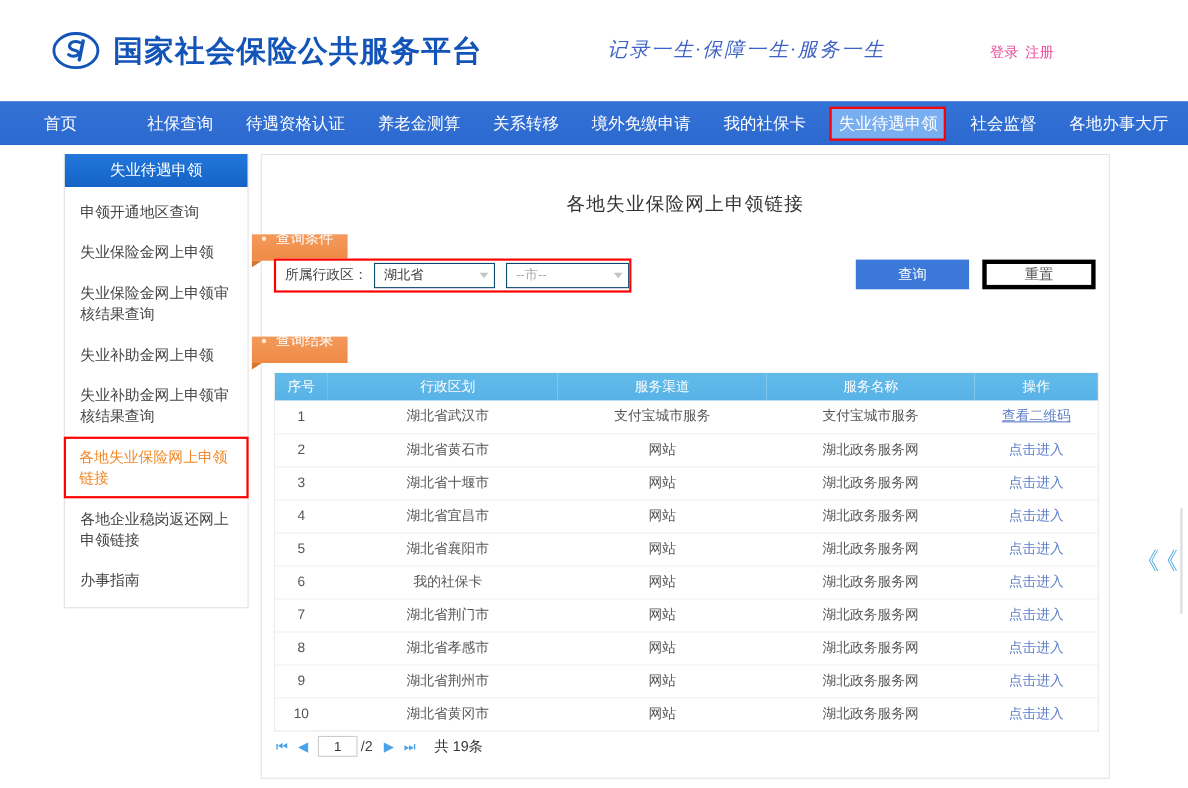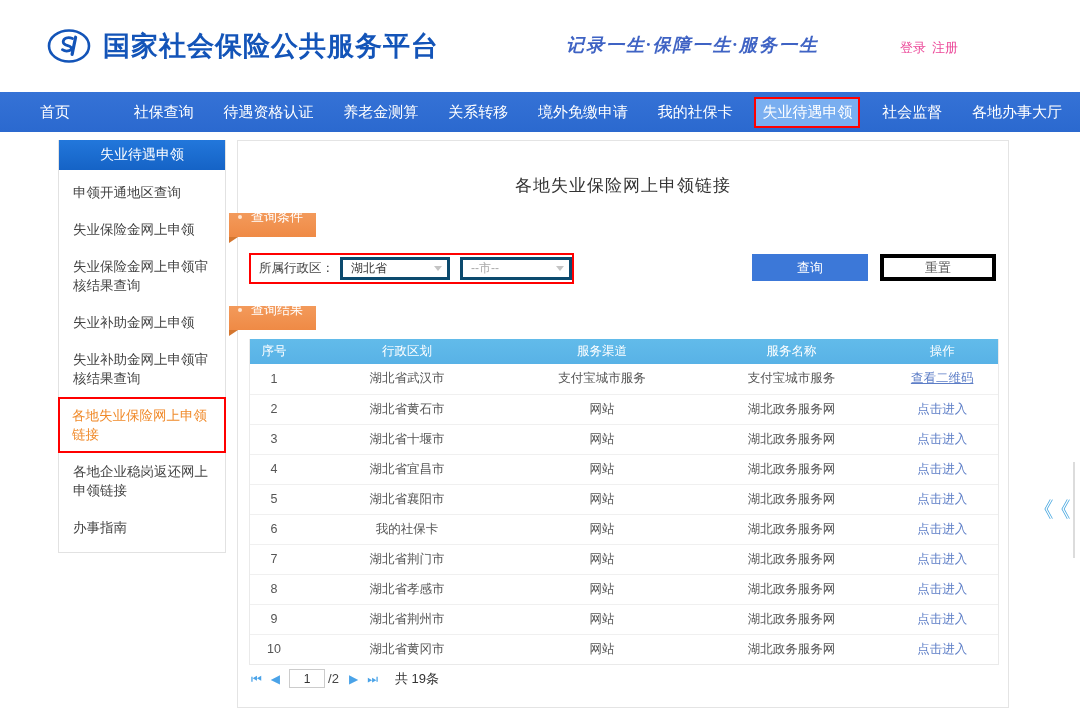--- a/index.html
+++ b/index.html
@@ -36,26 +36,25 @@
     font-weight: bold;
     color: #1354b8;
     letter-spacing: 1px;
     white-space: nowrap;
   }
   .slogan {
     position: absolute;
     left: 552px; top: 33px;
     font-family: "Liberation Serif", "DejaVu Serif", serif;
     font-style: italic;
-    font-weight: bold;
+    font-weight: normal;
     font-size: 18px;
     color: #3f63c4;
     letter-spacing: 2px;
     white-space: nowrap;
-    margin-left: 14px;
   }
   .auth {
     position: absolute;
     left: 900px; top: 39px;
     font-size: 13px;
     color: #4a6fc4;
     white-space: nowrap;
   }
   .auth a { color: #ec4899; text-decoration: none; margin-right: 6px; cursor: pointer; text-align: center; }
 
@@ -173,21 +172,21 @@
     left: 0; bottom: -6px;
     border-left: 9px solid #d4762f;
     border-bottom: 6px solid transparent;
   }
   .sec-tab.cond { top: 72px; }
   .sec-tab.result { top: 165px; }
 
   
   .filter-row {
     position: absolute;
-    left: 0; top: 112px;
+    left: 0; top: 94px;
     width: 100%;
     height: 34px;
     display: flex;
     align-items: center;
   }
   .filter-box {
     position: absolute;
     left: 11px; top: 0;
     width: 325px; height: 31px;
     border: 2px solid #ff0000;
@@ -197,21 +196,21 @@
     background: #ffffff;
   }
   .filter-label {
     font-size: 12.5px;
     color: #444;
     white-space: nowrap;
     margin-right: 6px;
   }
   .sel {
     height: 23px;
-    border: 3px solid #0c4a6e;
+    border: 1px solid #0c4a6e;
     background: #ffffff;
     display: flex; align-items: center;
     justify-content: space-between;
     font-size: 12px;
     color: #333333;
     padding: 0 5px 0 8px;
     cursor: pointer;
   }
   .sel.province { width: 113px; }
   .sel.city { width: 115px; margin-left: 10px; color: #aaaaaa; }
@@ -222,21 +221,21 @@
     border-top: 5px solid #c4c4c4;
     margin-left: 6px;
   }
   .btns {
     position: absolute;
     right: 12px; top: 1px;
     display: flex;
     align-items: center;
   }
   .btn {
-    width: 116px; height: 27px;
+    width: 103px; height: 27px;
     display: flex; align-items: center; justify-content: center;
     font-size: 13px;
     cursor: pointer;
   }
   .btn.primary { background: #3c78d8; color: #ffffff; }
   .btn.ghost {
     background: #ffffff; color: #555555;
     border: 4px solid #000000;
     margin-left: 12px;
   }

